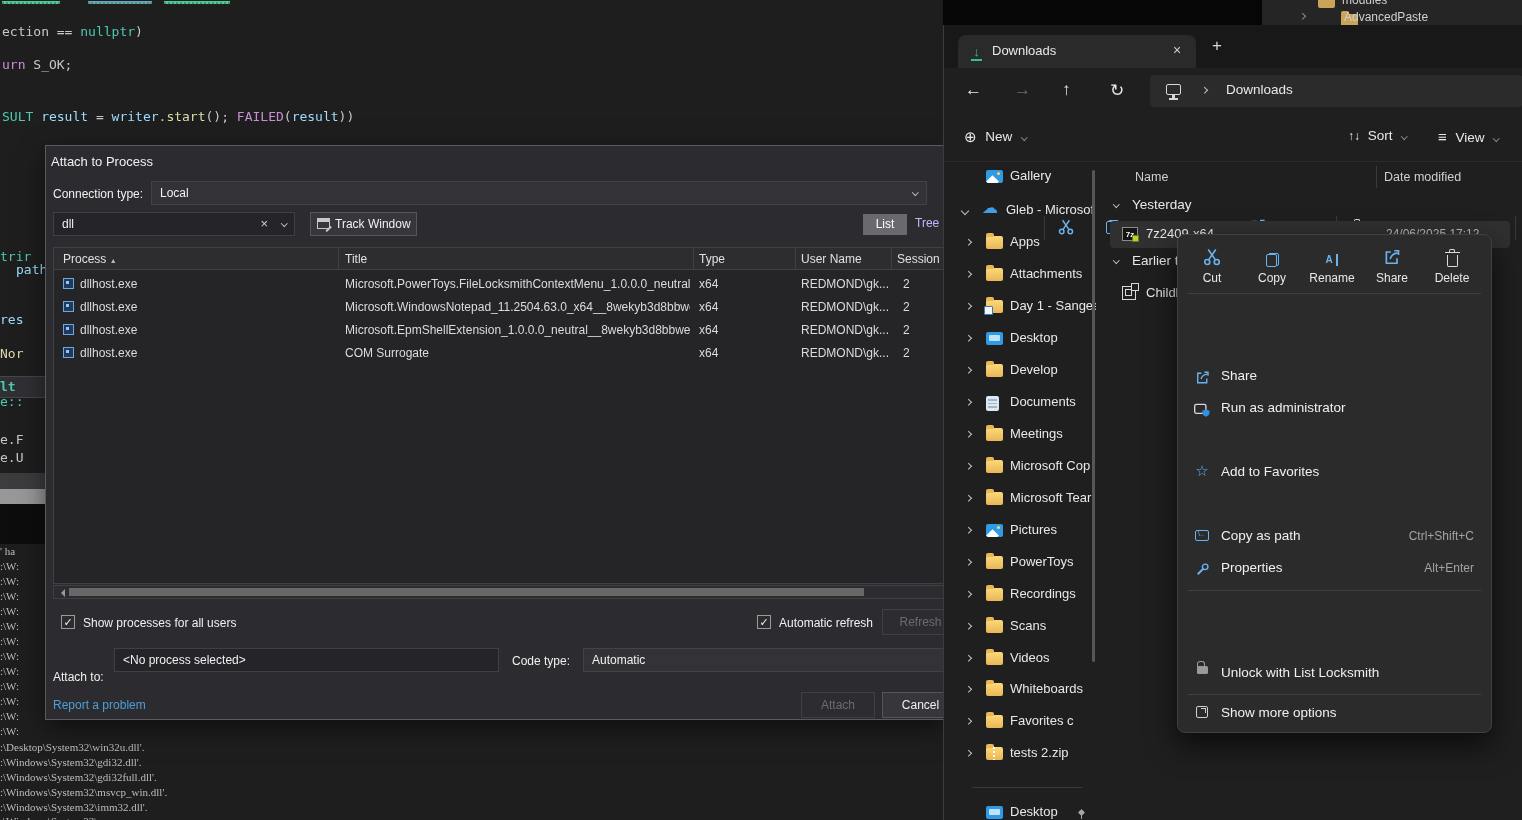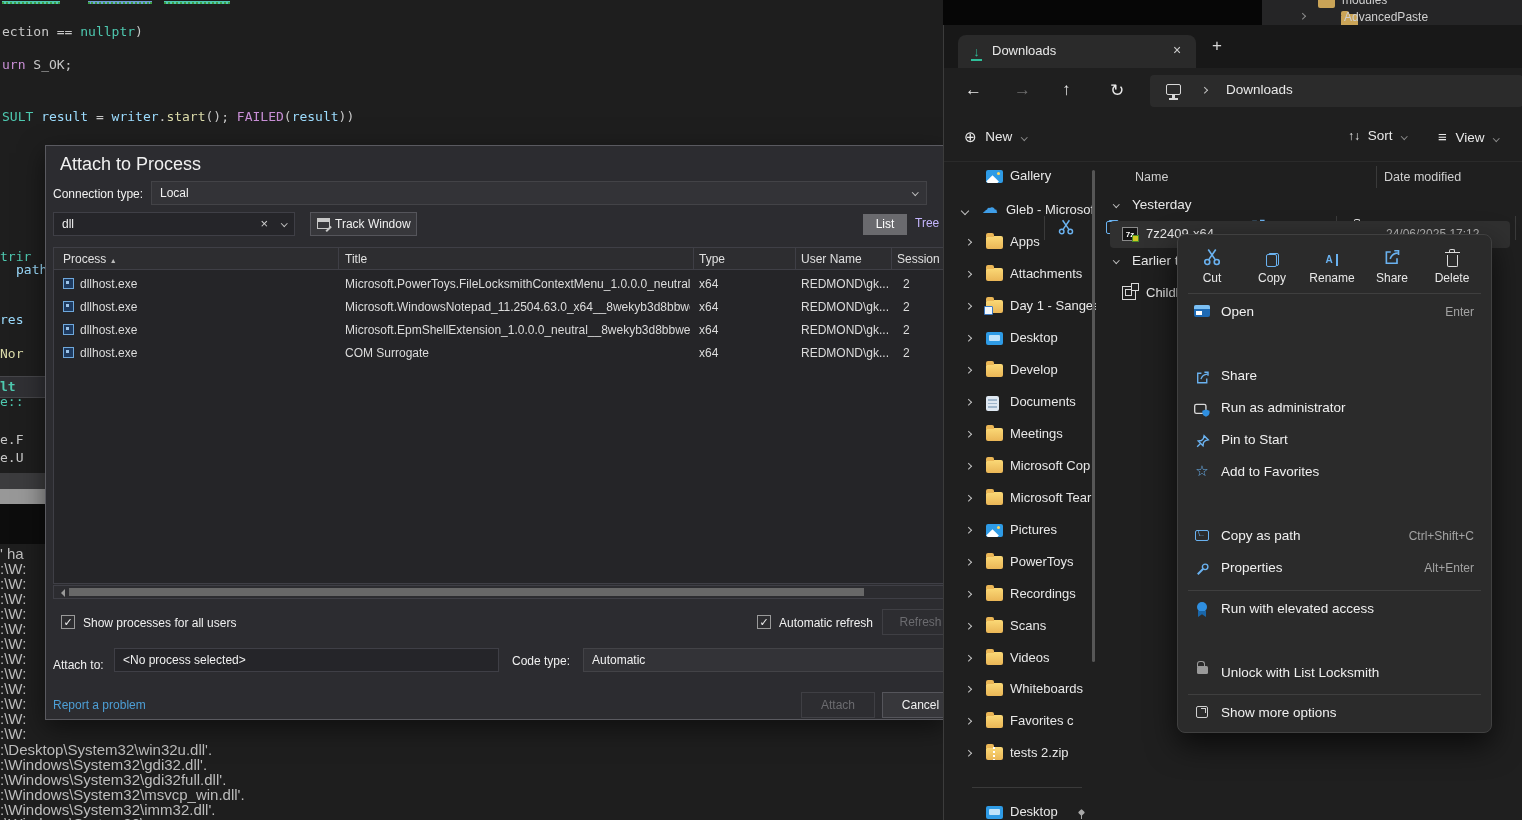--- a/index.html
+++ b/index.html
@@ -5,21 +5,21 @@
   *{margin:0;padding:0;box-sizing:border-box}
   html,body{background:#000}
   #screen{position:relative;width:1522px;height:820px;background:#1e1e1e;overflow:hidden;
           font-family:"Liberation Sans",sans-serif;color:#d4d4d4}
   .abs{position:absolute}
   .nowrap{white-space:nowrap}
   
   .c-gray{color:#c8c8c8}.c-teal{color:#4ec9b0}.c-blue{color:#9cdcfe}
   .c-yellow{color:#dcdcaa}.c-purple{color:#c98fd6}
   .code{font-family:"DejaVu Sans Mono",monospace;font-size:13px;white-space:pre}
-  .out{font-family:Liberation Sans, sans-serif;font-size:15px;color:#bdbdbd;white-space:pre}
+  .out{font-family:Liberation Serif, serif;font-size:11px;color:#bdbdbd;white-space:pre}
   
   .chv{display:inline-block;width:6px;height:6px;border-right:1.5px solid #c0c0c0;border-bottom:1.5px solid #c0c0c0}
   .chv.r{transform:rotate(-45deg)}
   .chv.d{transform:rotate(45deg)}
   .chv.sm{width:4.5px;height:4.5px;border-width:1.2px}
   .chv.dim{border-color:#8a8a8a}
   
   .ic-folder{position:relative;display:inline-block;width:17px;height:13px;border-radius:2px;
              background:linear-gradient(#fbd977,#eab656)}
   .ic-folder::before{content:"";position:absolute;top:-3px;left:0;width:8px;height:4px;
@@ -180,21 +180,21 @@
 
   <div class="abs" style="left:1262px;top:0;width:260px;height:25px;background:#252526;overflow:hidden">
     <span class="ic-folder vs abs" style="left:56px;top:-6px"></span>
     <span class="abs" style="left:80px;top:-7px;font-size:12px;color:#cfcfcf">modules</span>
     <span class="chv r sm dim abs" style="left:38px;top:14px"></span>
     <span class="ic-folder vs abs" style="left:58px;top:13px"></span>
     <span class="abs" style="left:82px;top:10px;font-size:12px;color:#cfcfcf">AdvancedPaste</span>
   </div>
 
   <div class="dlg">
-    <div class="abs" style="left:14px;top:8px;font-size:18px">Attach to Process</div>
+    <div class="abs" style="left:5px;top:8px;font-size:13px">Attach to Process</div>
 
     <div class="abs" style="left:7px;top:41px">Connection type:</div>
     <div class="field" style="left:105px;top:35px;width:776px">
       <span>Local</span>
       <span class="chv d sm abs" style="right:9px;top:8px"></span>
     </div>
 
     <div class="field darkfield" style="left:7px;top:66px;width:242px">
       <span>dll</span>
       <span class="abs" style="right:26px;top:0;color:#cfcfcf;font-size:13px">×</span>
@@ -257,21 +257,21 @@
       <span class="abs" style="left:3px;top:3px;width:0;height:0;border:4px solid transparent;border-right-color:#9a9a9a"></span>
       <span class="abs" style="left:15px;top:2px;width:795px;height:8px;background:#686868"></span>
     </div>
 
     <div class="abs" style="left:15px;top:469px"><span class="cb"></span></div>
     <div class="abs" style="left:37px;top:470px">Show processes for all users</div>
     <div class="abs" style="left:711px;top:469px"><span class="cb"></span></div>
     <div class="abs" style="left:733px;top:470px">Automatic refresh</div>
     <div class="btn disabled" style="left:836px;top:463px;width:77px;height:26px;line-height:24px">Refresh</div>
 
-    <div class="abs" style="left:7px;top:512px">Attach to:</div>
+    <div class="abs" style="left:7px;top:524px">Attach to:</div>
     <div class="field darkfield" style="left:68px;top:502px;width:385px"><span>&lt;No process selected&gt;</span></div>
     <div class="abs" style="left:466px;top:508px">Code type:</div>
     <div class="field" style="left:537px;top:502px;width:376px"><span>Automatic</span></div>
 
     <a class="abs" style="left:7px;top:552px;color:#4d9fd6;text-decoration:none;cursor:pointer">Report a problem</a>
     <div class="btn disabled" style="left:755px;top:546px;width:74px;height:26px;line-height:24px">Attach</div>
     <div class="btn" style="left:836px;top:546px;width:77px;height:26px;line-height:24px">Cancel</div>
   </div>
 
   <div class="exp">
@@ -494,67 +494,52 @@
       <div class="qlb">Share</div>
     </div>
     <div class="qcell" style="left:245px">
       <div class="qic">
           <span class="ic-trash"></span>
         </div>
       <div class="qlb">Delete</div>
     </div>
     <div class="csep" style="top:58px"></div>
 
-    <div class="citem" style="top:62px">
-      <span class="cico"><span class="ic-open"></span></span>
-      <span class="clbl">Open</span>
-      <span class="csc">Enter</span>
-    </div>
     <div class="citem" style="top:126px">
       <span class="cico"><svg width="17" height="17" viewBox="0 0 16 16">
             <path d="M7 4H3.5v9H12V9" fill="none" stroke="#6ab2f0" stroke-width="1.3"></path>
             <path d="M6.5 9.5C7.5 6.5 9.5 5 12.5 4.8M9.8 3h3.4v3.4" fill="none" stroke="#6ab2f0" stroke-width="1.3"></path>
           </svg></span>
       <span class="clbl">Share</span>
     </div>
     <div class="citem" style="top:158px">
       <span class="cico"><svg width="18" height="18" viewBox="0 0 16 16">
             <rect x="1.5" y="3" width="10" height="8" rx="1.5" fill="none" stroke="#d8d8d8" stroke-width="1.2"></rect>
             <path d="M11.5 7.5l3.2 1.1v1.9c0 1.7-1.3 2.8-3.2 3.4-1.9-.6-3.2-1.7-3.2-3.4V8.6z" fill="#2f8fe0"></path>
           </svg></span>
       <span class="clbl">Run as administrator</span>
-    </div>
-    <div class="citem" style="top:190px">
-      <span class="cico"><svg width="17" height="17" viewBox="0 0 16 16">
-            <path d="M9.5 2.5l4 4-2.8.7-1.8 1.8-.4 3-4.5-4.5 3-.4 1.8-1.8zM6 10l-3 3" fill="none" stroke="#6ab2f0" stroke-width="1.3"></path>
-          </svg></span>
-      <span class="clbl">Pin to Start</span>
     </div>
     <div class="citem" style="top:222px">
       <span class="cico" style="color:#6ab2f0;font-size:15px;top:5px">☆</span>
       <span class="clbl">Add to Favorites</span>
     </div>
     <div class="citem" style="top:286px">
       <span class="cico"><span class="ic-path"></span></span>
       <span class="clbl">Copy as path</span>
       <span class="csc">Ctrl+Shift+C</span>
     </div>
     <div class="citem" style="top:318px">
       <span class="cico"><svg width="17" height="17" viewBox="0 0 16 16">
             <circle cx="10.5" cy="5.5" r="2.6" fill="none" stroke="#6ab2f0" stroke-width="1.3"></circle>
             <path d="M3.5 12.5l5-5" stroke="#6ab2f0" stroke-width="1.8"></path>
           </svg></span>
       <span class="clbl">Properties</span>
       <span class="csc">Alt+Enter</span>
     </div>
     <div class="csep" style="top:355px"></div>
-    <div class="citem" style="top:359px">
-      <span class="cico"><span class="ic-ribbon"></span></span>
-      <span class="clbl">Run with elevated access</span>
-    </div>
     <div class="citem" style="top:423px">
       <span class="cico" style="top:2px"><span class="ic-lock"></span></span>
       <span class="clbl">Unlock with List Locksmith</span>
     </div>
     <div class="csep" style="top:459px"></div>
     <div class="citem" style="top:463px">
       <span class="cico"><span class="ic-expand"></span></span>
       <span class="clbl">Show more options</span>
     </div>
   </div>

